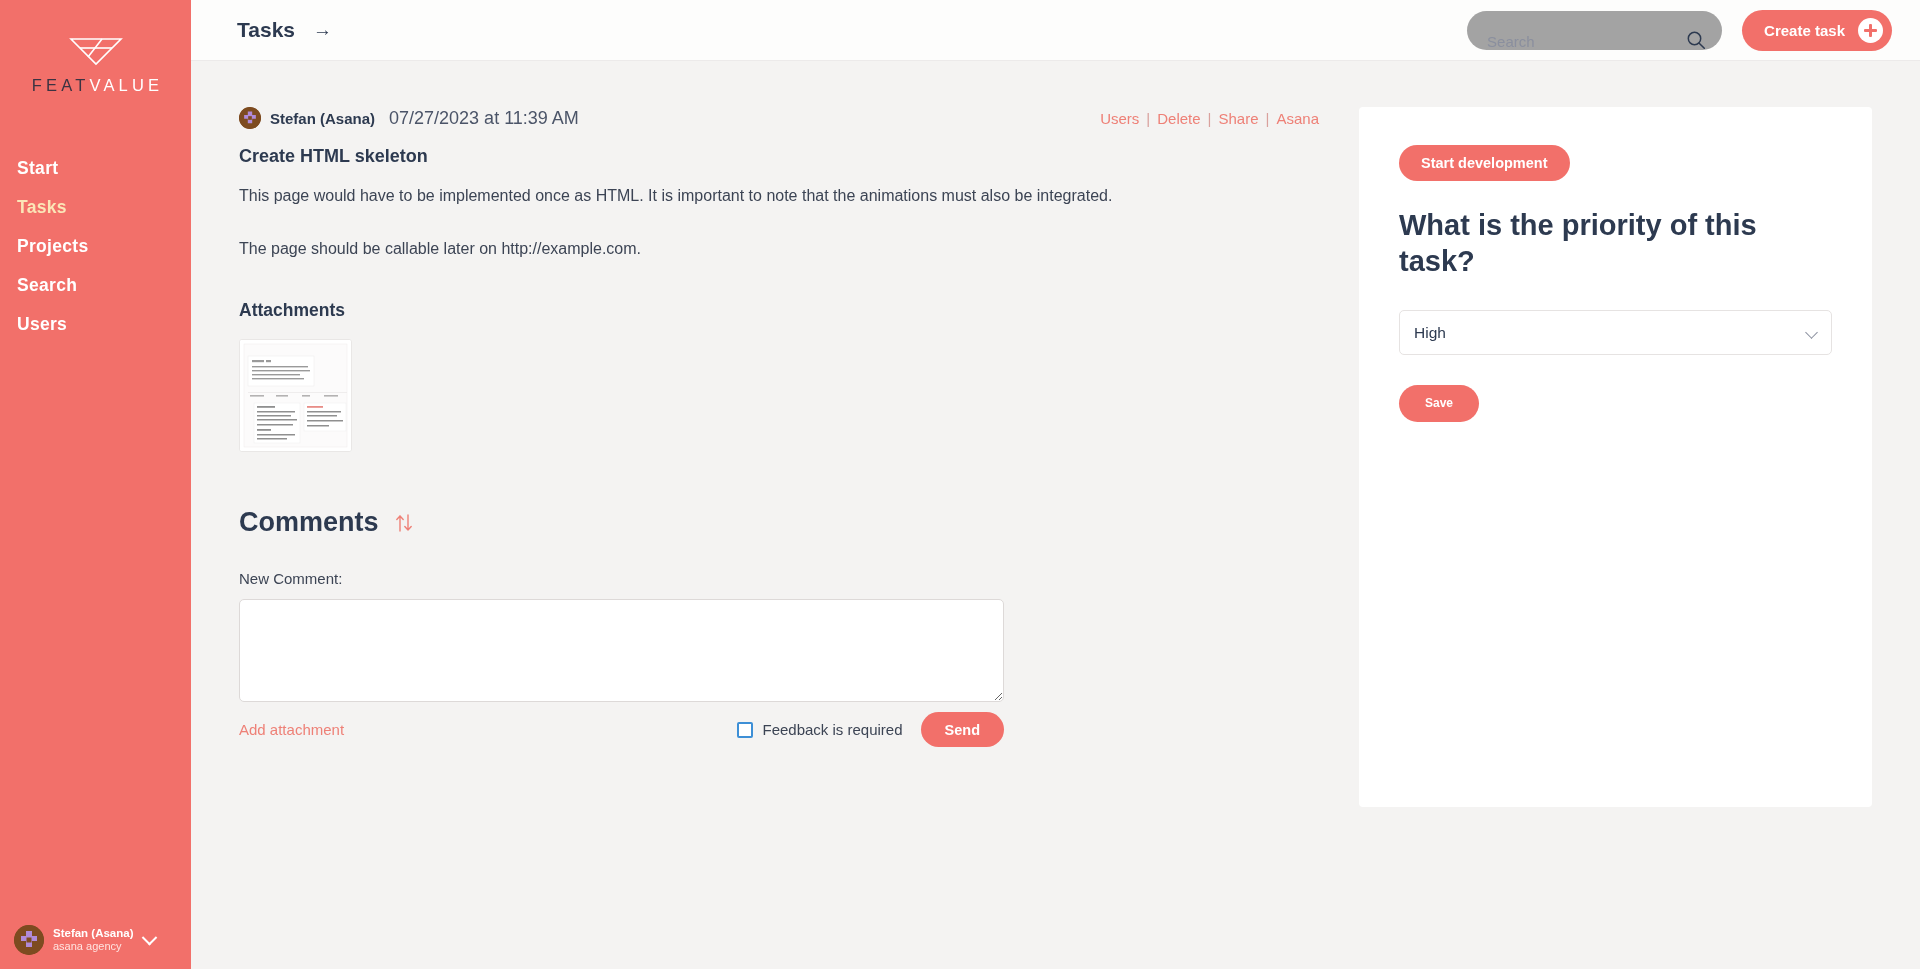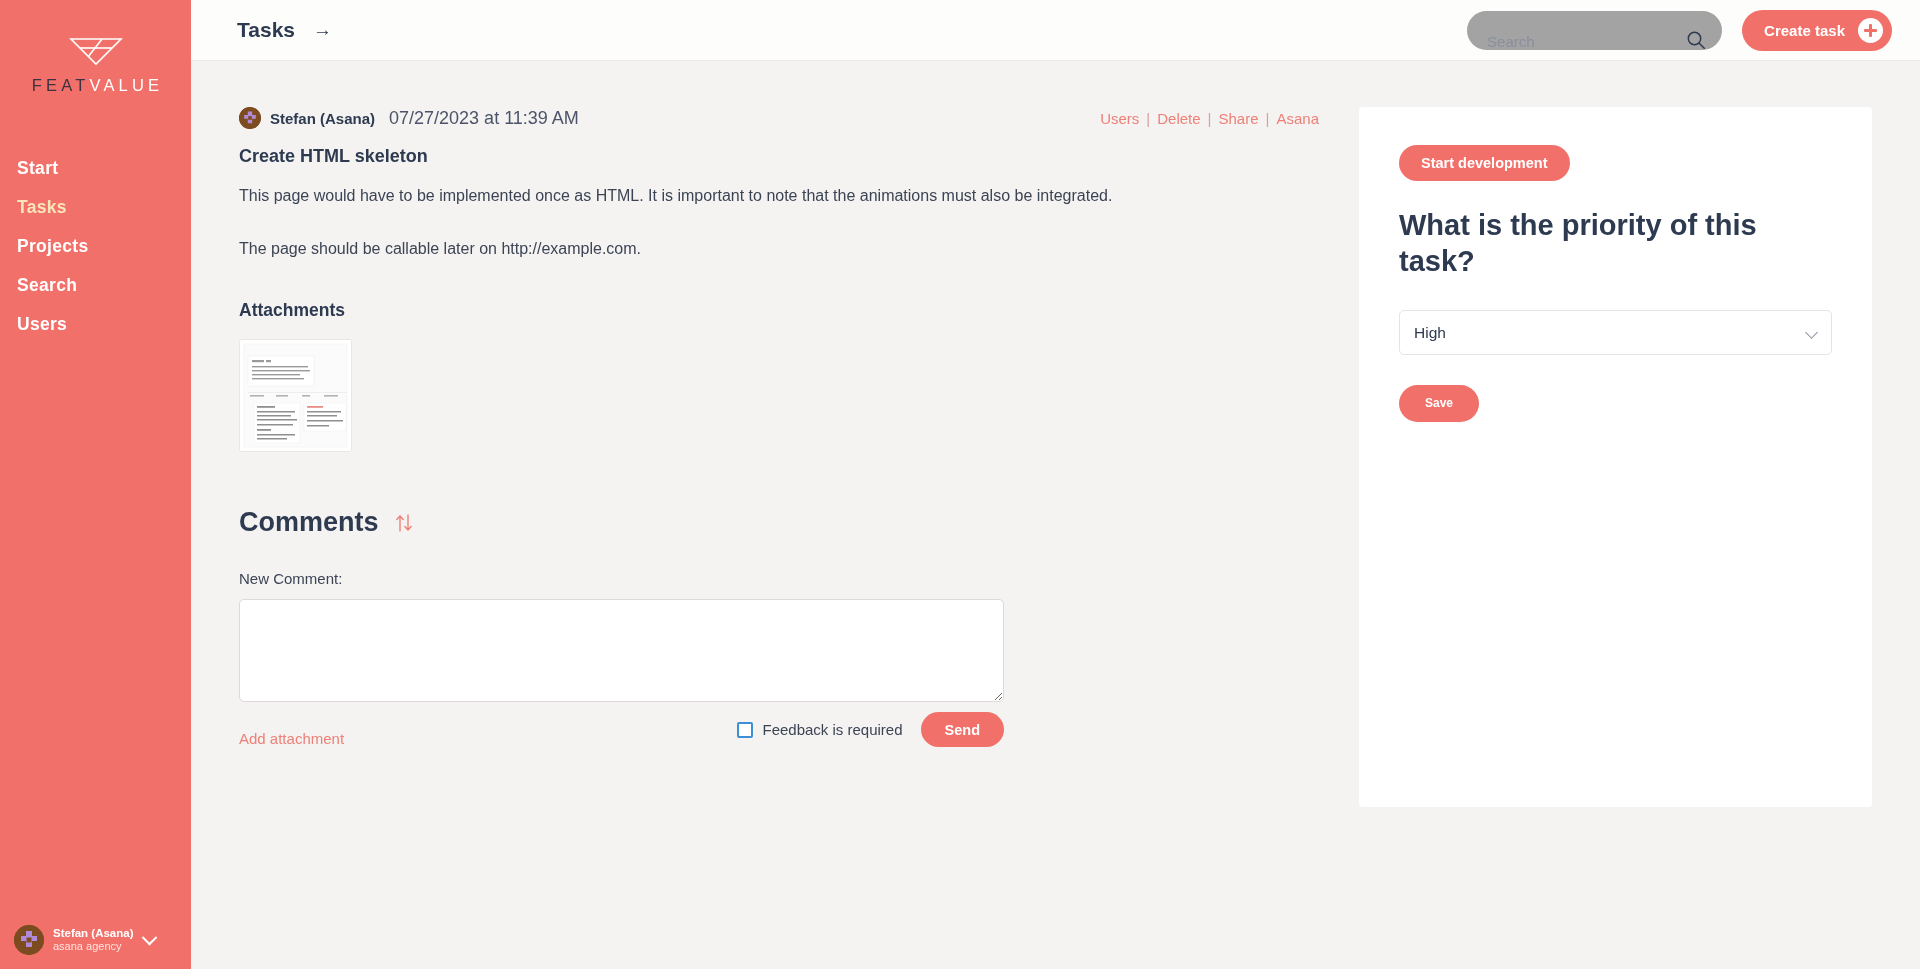--- a/index.html
+++ b/index.html
@@ -306,21 +306,21 @@
     font-family: "Liberation Sans", sans-serif;
     font-size: 15px;
     color: #2d3a50;
     padding: 10px 12px;
     display: block;
   }
   .form-foot {
     width: 765px;
     margin-top: 10px;
     display: flex;
-    align-items: flex-end;
+    align-items: center;
     gap: 16px;
   }
   .add-attach {
     font-size: 15px;
     color: #ee8077;
     text-decoration: none;
     cursor: pointer;
   }
   .foot-right {
     margin-left: auto;

